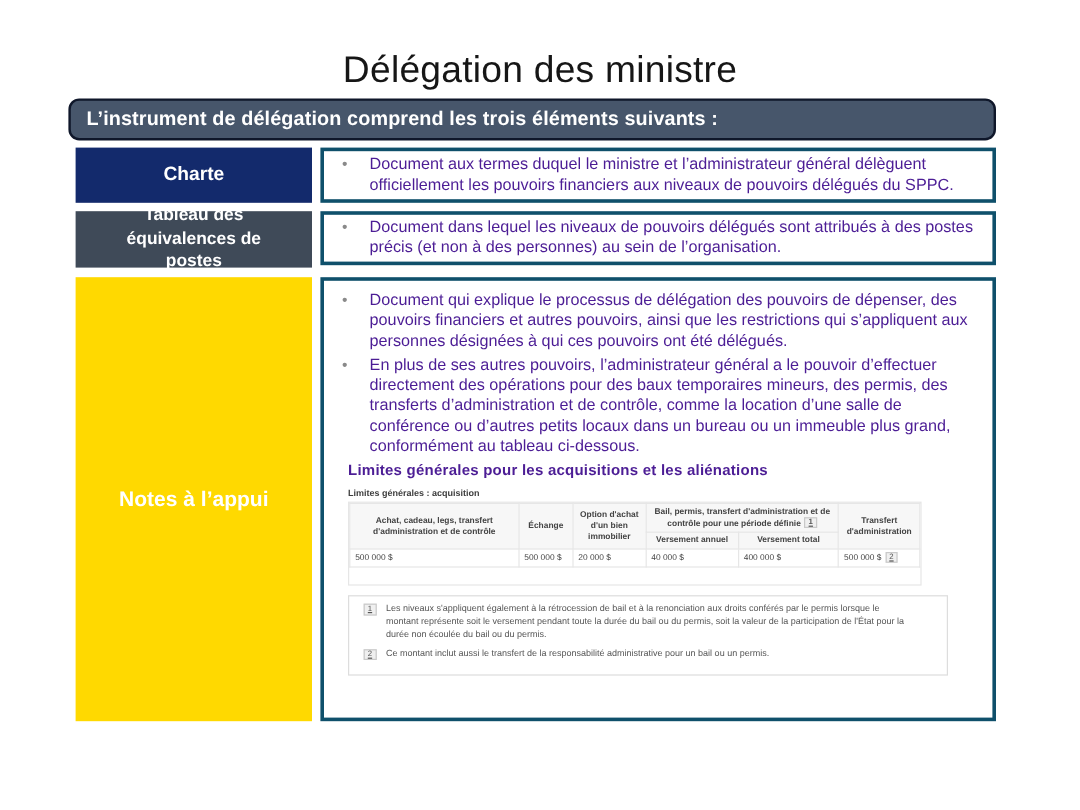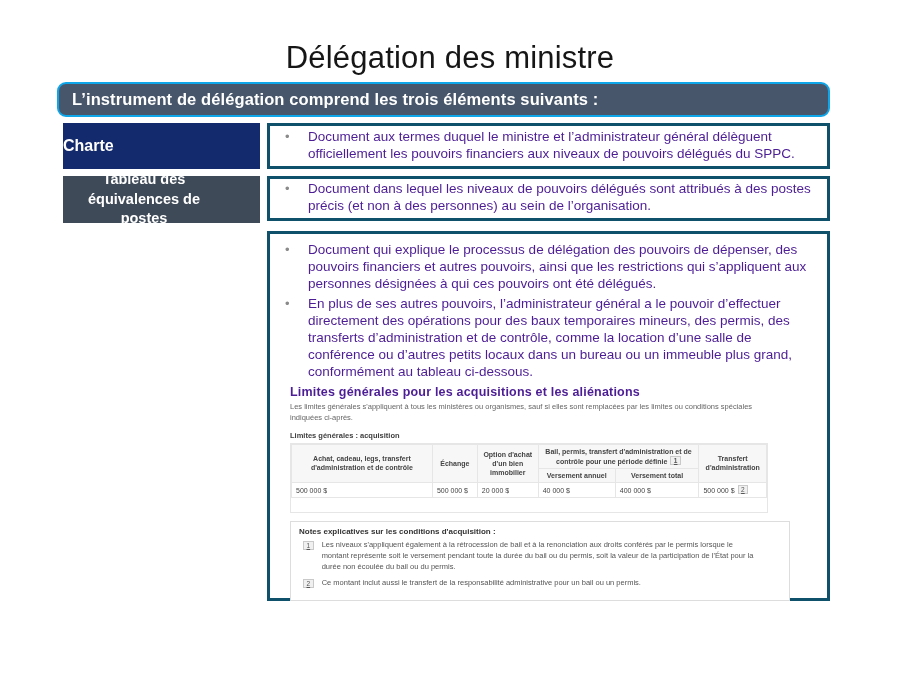--- a/index.html
+++ b/index.html
@@ -6,26 +6,26 @@
   .slide{
     position:relative;width:900px;height:675px;background:#ffffff;overflow:hidden;
     font-family:"Liberation Sans", sans-serif;
   }
   .title{
     position:absolute;top:40px;left:0;width:900px;margin:0;
     text-align:center;font-size:31px;font-weight:400;color:#161616;letter-spacing:0.2px;
   }
   .banner{
     position:absolute;left:57px;top:82px;width:773px;height:35px;box-sizing:border-box;
-    background:#47566B;border:2px solid #0ea5e9;border-radius:9px;
+    background:#47566B;border:2px solid #0f172a;border-radius:9px;
     display:flex;align-items:center;padding-left:13px;
   }
   .banner span{color:#ffffff;font-size:16.5px;font-weight:bold;letter-spacing:0.1px;}
   .label-box{
-    position:absolute;left:63px;width:197px;display:flex;align-items:center;justify-content:flex-start;
+    position:absolute;left:63px;width:197px;display:flex;align-items:center;justify-content:center;
     color:#ffffff;font-weight:bold;text-align:center;
   }
   .label-charte{top:123px;height:46px;background:#132A6C;font-size:16px;}
   .label-tableau{top:176px;height:47px;background:#3F4A58;font-size:14.5px;}
   .label-tableau span{display:inline-block;max-width:162px;line-height:1.35;}
   .label-notes{top:231px;height:370px;background:#FFD900;font-size:17.5px;}
   .content-box{
     position:absolute;left:267px;width:563px;box-sizing:border-box;background:#ffffff;
     border:3px solid #0F506B;color:#3F3F3F;
   }
@@ -91,29 +91,31 @@
 
   <div class="label-box label-tableau">
     <span>Tableau des équivalences de postes</span>
   </div>
   <div class="content-box box-row2">
     <ul>
       <li>Document dans lequel les niveaux de pouvoirs délégués sont attribués à des postes précis (et non à des personnes) au sein de l’organisation.</li>
     </ul>
   </div>
 
+  <div class="label-box label-notes">
+    <span>Notes à l’appui</span>
+  </div>
   <div class="content-box box-row3">
     <ul>
       <li>Document qui explique le processus de délégation des pouvoirs de dépenser, des pouvoirs financiers et autres pouvoirs, ainsi que les restrictions qui s’appliquent aux personnes désignées à qui ces pouvoirs ont été délégués.</li>
       <li>En plus de ses autres pouvoirs, l’administrateur général a le pouvoir d’effectuer directement des opérations pour des baux temporaires mineurs, des permis, des transferts d’administration et de contrôle, comme la location d’une salle de conférence ou d’autres petits locaux dans un bureau ou un immeuble plus grand, conformément au tableau ci-dessous.</li>
     </ul>
 
     <div class="shot">
       <div class="shot-title">Limites générales pour les acquisitions et les aliénations</div>
-      <div class="shot-sub">Les limites générales s'appliquent à tous les ministères ou organismes, sauf si elles sont remplacées par les limites ou conditions spéciales indiquées ci-après.</div>
       <div class="shot-label">Limites générales : acquisition</div>
 
       <div class="table-wrap">
         <table class="limits">
           <thead>
             <tr>
               <th rowspan="2" style="width:152px;">Achat, cadeau, legs, transfert d'administration et de contrôle</th>
               <th rowspan="2" style="width:40px;">Échange</th>
               <th rowspan="2" style="width:58px;">Option d'achat d'un bien immobilier</th>
               <th colspan="2"><span>Bail, permis, transfert d'administration et de contrôle pour une période définie</span><span class="ref">1</span></th>
@@ -131,21 +133,20 @@
               <td>20 000 $</td>
               <td>40 000 $</td>
               <td>400 000 $</td>
               <td><span>500 000 $</span><span class="ref">2</span></td>
             </tr>
           </tbody>
         </table>
       </div>
 
       <div class="notes-box">
-        <div class="notes-heading">Notes explicatives sur les conditions d'acquisition :</div>
         <div class="note-row">
           <span class="ref">1</span>
           <span class="note-text">Les niveaux s'appliquent également à la rétrocession de bail et à la renonciation aux droits conférés par le permis lorsque le montant représente soit le versement pendant toute la durée du bail ou du permis, soit la valeur de la participation de l'État pour la durée non écoulée du bail ou du permis.</span>
         </div>
         <div class="note-row">
           <span class="ref">2</span>
           <span class="note-text">Ce montant inclut aussi le transfert de la responsabilité administrative pour un bail ou un permis.</span>
         </div>
       </div>
     </div>

